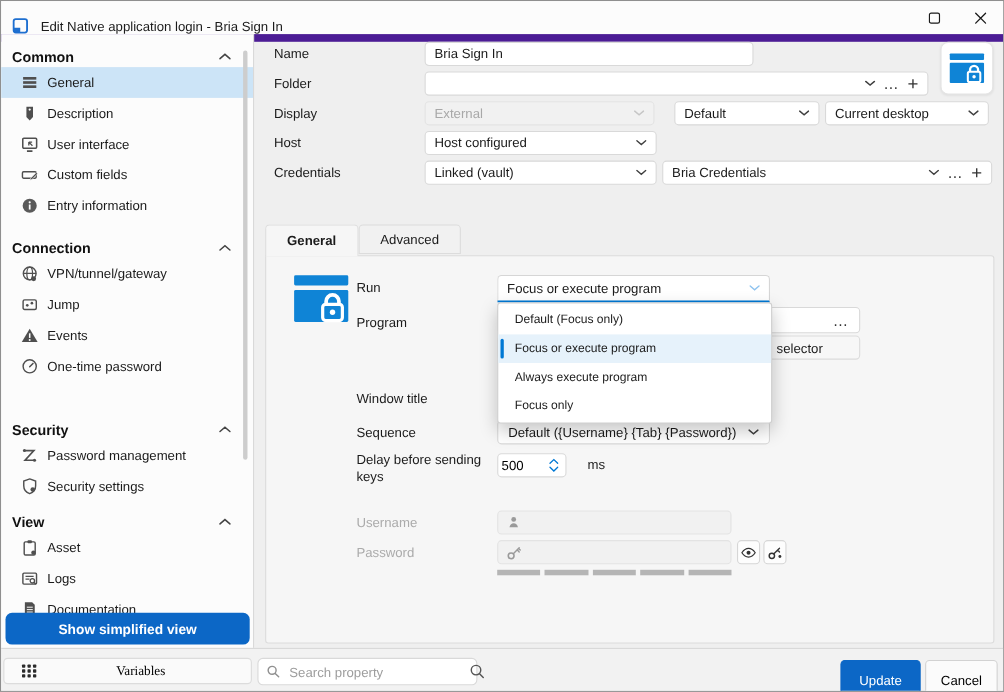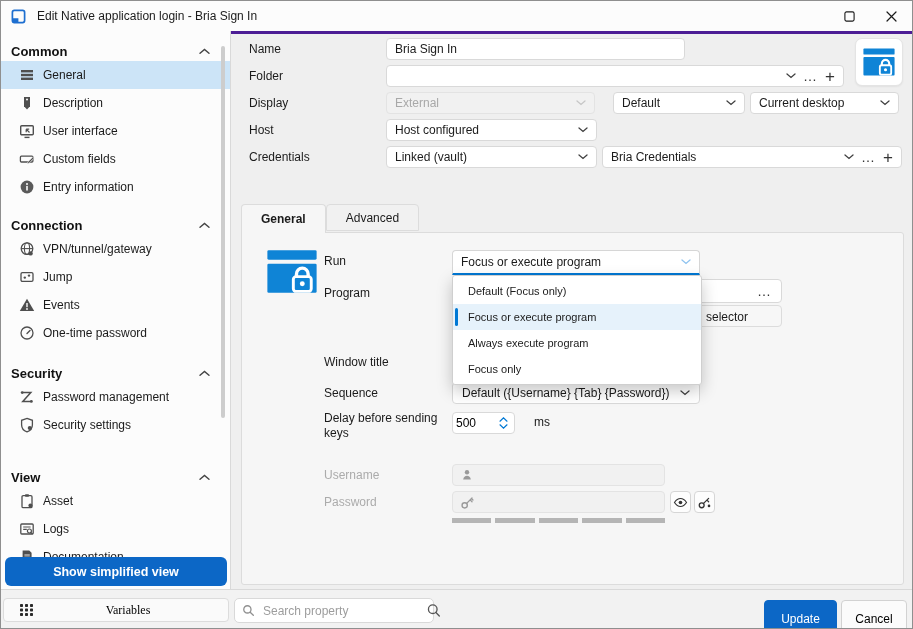--- a/index.html
+++ b/index.html
@@ -1,21 +1,21 @@
 <!DOCTYPE html>
 <html><head>
 <meta charset="utf-8">
 <style>
   html,body{margin:0;padding:0;background:#d7d7d7;}
   .window{position:relative;width:913px;height:629px;font-family:"Liberation Sans",sans-serif;
     font-size:12px;color:#1b1b1b;background:#efefef;border:1px solid #8f8f8f;box-sizing:border-box;overflow:hidden}
   svg{display:block}
 
   
-  .titlebar{position:absolute;top:0;left:0;right:0;height:30px;background:#fcfcfc;border-bottom:3px solid #4c1d95;display:flex;align-items:center}
+  .titlebar{position:absolute;top:0;left:0;right:0;height:30px;background:#fcfcfc;border-bottom:7px solid #4c1d95;display:flex;align-items:flex-end}
   .tb-icon{margin-left:10px}
   .tb-title{margin-left:11px;font-size:12px}
   .tb-btns{margin-left:auto;display:flex;height:100%}
   .tb-btn{width:42px;height:100%;display:flex;align-items:center;justify-content:center}
 
   
   .sidebar{position:absolute;left:0;top:30px;width:230px;bottom:39px;background:#fcfcfc;border-right:1px solid #d9d9d9;box-sizing:border-box}
   .sb-head{height:20px;display:flex;align-items:center;padding:0 20px 0 10px;font-weight:bold;font-size:13px;margin-top:14px;color:#111}
   .sb-head .chevup{margin-left:auto}
   .sb-item{height:28px;display:flex;align-items:center;padding-left:18px;gap:8px}
@@ -219,21 +219,21 @@
     <div class="sb-item">
       <span>
         <svg width="16" height="16" viewBox="0 0 16 16">
             <circle cx="8" cy="8" r="6" fill="none" stroke="#4f4f4f" stroke-width="1.3"></circle>
             <path d="M8 8.4 11 5.4" stroke="#4f4f4f" stroke-width="1.4" stroke-linecap="round"></path>
           </svg>
       </span>
       <span class="lbl">One-time password</span>
     </div>
 
-    <div class="sb-head" style="margin-top:16px">
+    <div class="sb-head" style="margin-top:33px">
       <span>Security</span>
       <span class="chevup">
         <svg width="11" height="7" viewBox="0 0 11 7">
             <path d="M1 5.3 5.5 1.4 10 5.3" fill="none" stroke="#444" stroke-width="1.4" stroke-linecap="round"></path>
           </svg>
       </span>
     </div>
     <div class="sb-item">
       <span>
         <svg width="16" height="16" viewBox="0 0 16 16">
@@ -247,21 +247,21 @@
     <div class="sb-item">
       <span>
         <svg width="16" height="16" viewBox="0 0 16 16">
             <path d="M8 1.4 13.4 3.3v4.4c0 3.6-2.3 6.1-5.4 7.1-3.1-1-5.4-3.5-5.4-7.1V3.3z" fill="none" stroke="#4f4f4f" stroke-width="1.3"></path>
             <circle cx="10.8" cy="11" r="2.1" fill="#4f4f4f"></circle>
           </svg>
       </span>
       <span class="lbl">Security settings</span>
     </div>
 
-    <div class="sb-head" style="margin-top:28px">
+    <div class="sb-head" style="margin-top:8px">
       <span>View</span>
       <span class="chevup">
         <svg width="11" height="7" viewBox="0 0 11 7">
             <path d="M1 5.3 5.5 1.4 10 5.3" fill="none" stroke="#444" stroke-width="1.4" stroke-linecap="round"></path>
           </svg>
       </span>
     </div>
     <div class="sb-item">
       <span>
         <svg width="16" height="16" viewBox="0 0 16 16">

